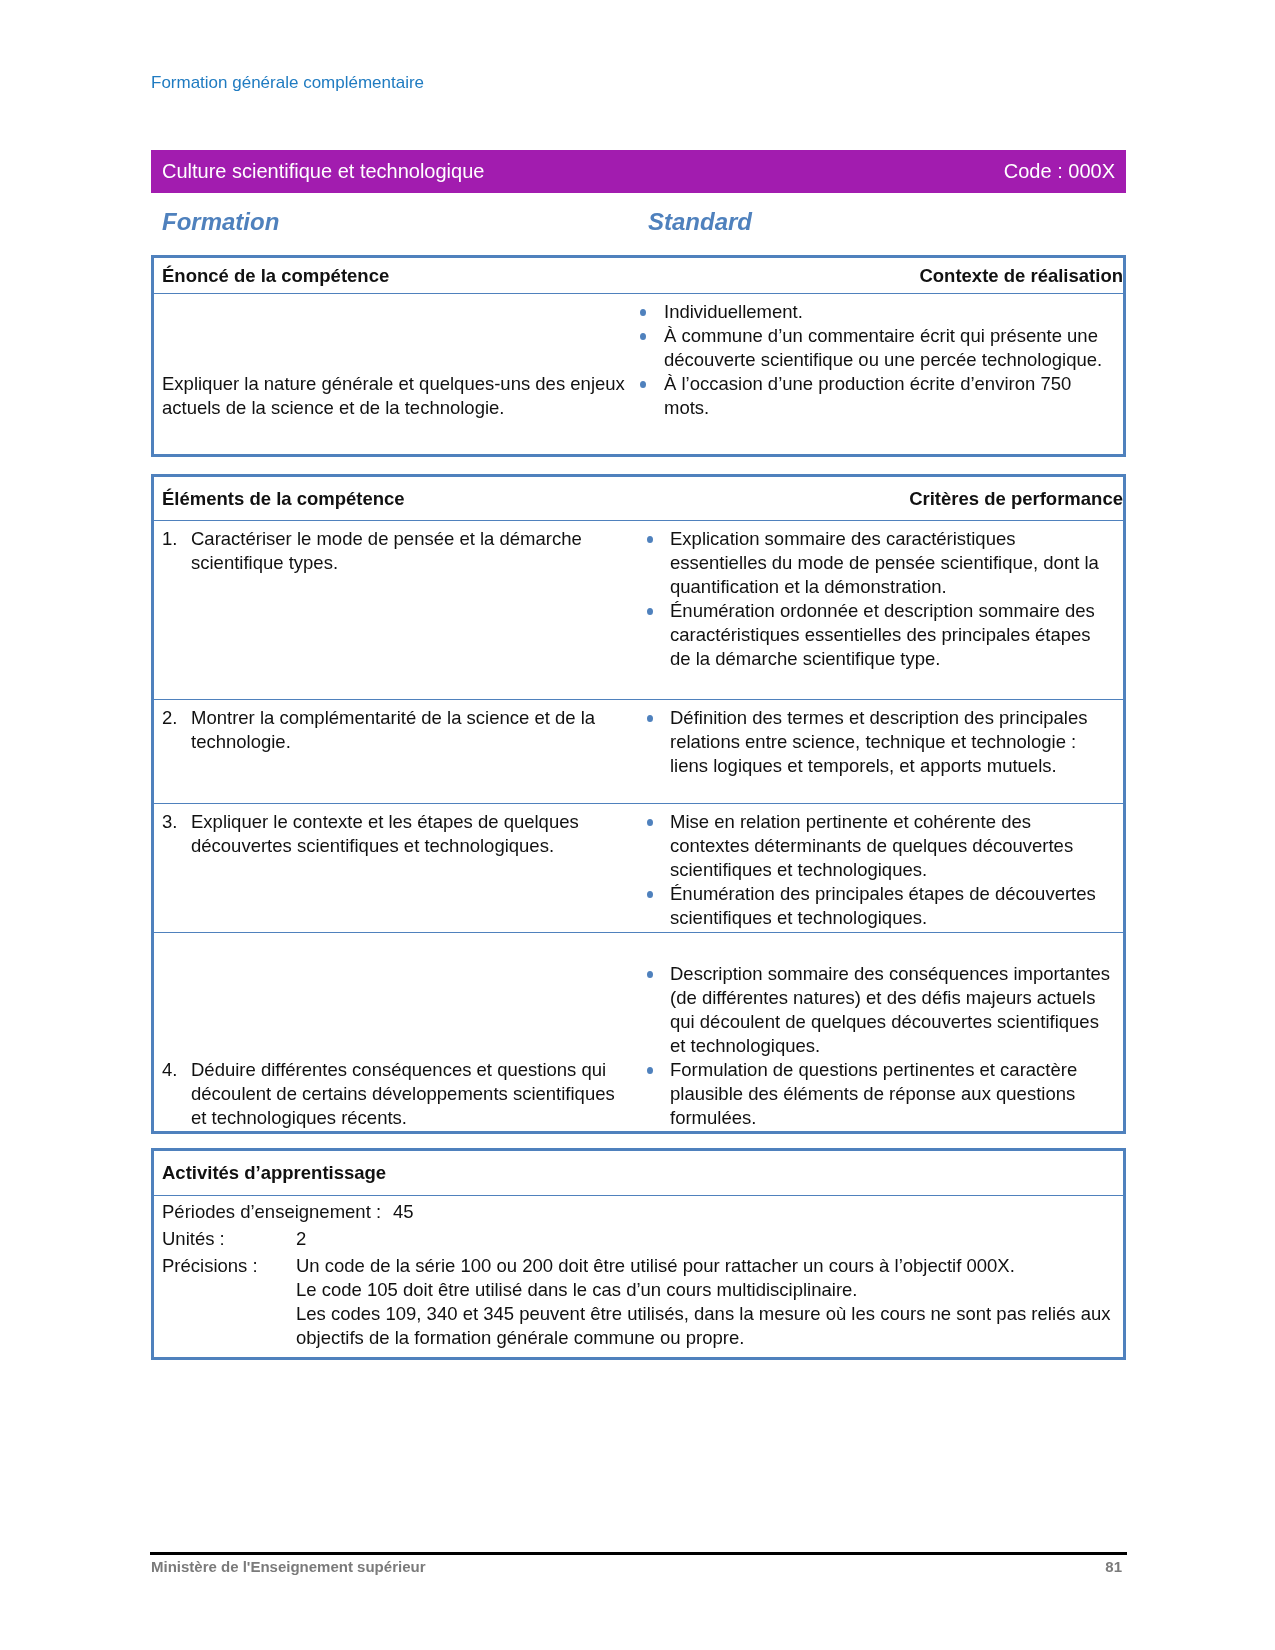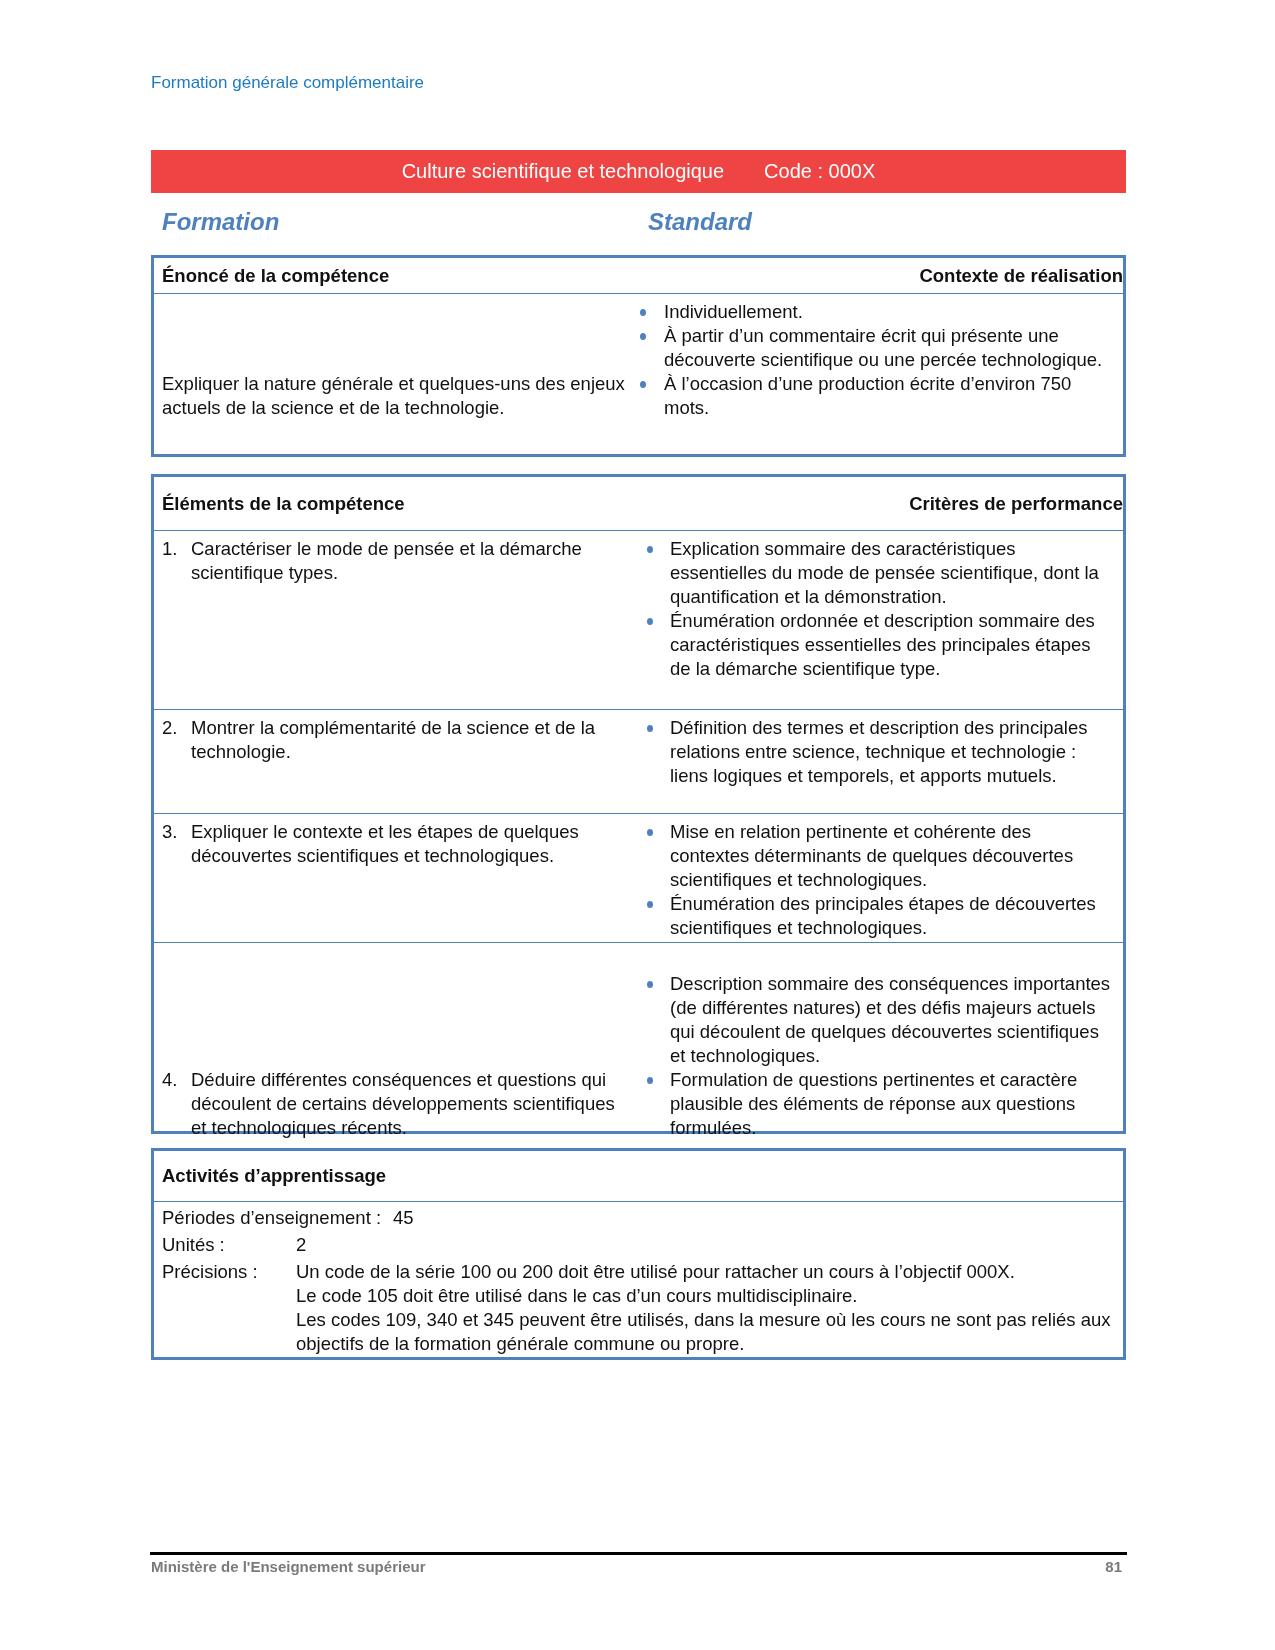--- a/index.html
+++ b/index.html
@@ -2,21 +2,21 @@
 <html><head>
 <meta charset="utf-8">
 <style>
   * { box-sizing: border-box; margin: 0; padding: 0; }
   html, body { width: 1275px; height: 1650px; background: #ffffff; }
   body { position: relative; font-family: "Liberation Sans", sans-serif; color: #111111; overflow: hidden; }
 
   .running-head { position: absolute; left: 151px; top: 73px; font-size: 17px; color: #1f7bc1; }
 
   .title-bar { position: absolute; left: 151px; top: 150px; width: 975px; height: 43px;
-    background: #ef4444; color: #ffffff; display: flex; align-items: center; justify-content: center;
+    background: #a21caf; color: #ffffff; display: flex; align-items: center; justify-content: space-between;
     padding: 0 11px 0 11px; font-size: 20px; gap: 40px; }
 
   .col-titles { position: absolute; left: 151px; top: 208px; width: 975px; height: 30px; }
   .col-title { position: absolute; top: 0; font-size: 24px; font-weight: bold; font-style: italic; color: #4f81bd; }
   .col-title.left { left: 11px; }
   .col-title.right { left: 497px; }
 
   .box { position: absolute; left: 151px; width: 975px; border: 3px solid #4f81bd; background: #fff; }
   .box .hdr { display: flex; height: 36px; align-items: center; border-bottom: 1.5px solid #4f81bd; font-weight: bold; font-size: 18.5px; }
   .box .hdr .c { padding-left: 8px; }
@@ -35,30 +35,30 @@
   ul.bullets li { position: relative; padding-left: 30px; }
   ul.bullets li::before { content: ""; position: absolute; left: 7px; top: 9px; width: 6px; height: 7px; border-radius: 50%; background: #4f81bd; }
 
   .t1 { top: 255px; height: 202px; }
   .t1 .hdr .c.r { padding-left: 0; }
   .t1 .row .r { padding-left: 0; }
   .t1 .row .r ul.bullets li { padding-left: 27px; }
   .t1 .row .r ul.bullets li::before { left: 3px; }
 
   .t2 { top: 474px; height: 660px; }
-  .t2 .hdr { height: 54px; }
+  .t2 .hdr { height: 44px; }
   .t2 .hdr .c.r { padding-left: 3px; }
   .t2 .r1 { height: 179px; }
   .t2 .r2 { height: 104px; }
   .t2 .r3 { height: 129px; }
   .t2 .r4 { height: 201px; }
   .t2 .row .r { padding-left: 3px; }
 
   .t3 { top: 1148px; height: 212px; }
-  .t3 .hdr { height: 51px; }
+  .t3 .hdr { height: 45px; }
   .t3 .body { padding: 4px 8px 0 8px; font-size: 18.5px; line-height: 24px; }
   .t3 .kv { display: flex; margin-bottom: 3px; }
   .t3 .kv .k { width: 134px; flex-shrink: 0; }
   .t3 .kv.first .k { width: auto; padding-right: 12px; }
   .t3 .kv .v p { margin: 0; }
 
   .footer-rule { position: absolute; left: 150px; top: 1552px; width: 977px; height: 3px; background: #000; }
   .footer { position: absolute; left: 151px; top: 1558px; width: 975px; display: flex; justify-content: space-between;
     font-size: 15px; font-weight: bold; color: #7a7a7a; gap: 14px; }
   .footer .page { padding-right: 4px; }
@@ -81,21 +81,21 @@
 <div class="box t1">
   <div class="hdr">
     <div class="c l">Énoncé de la compétence</div>
     <div class="c r">Contexte de réalisation</div>
   </div>
   <div class="row">
     <div class="l">Expliquer la nature générale et quelques-uns des enjeux actuels de la science et de la technologie.</div>
     <div class="r">
       <ul class="bullets">
         <li>Individuellement.</li>
-        <li>À partir d’un commentaire écrit qui présente une découverte scientifique ou une percée technologique.</li>
+        <li>À commune d’un commentaire écrit qui présente une découverte scientifique ou une percée technologique.</li>
         <li>À l’occasion d’une production écrite d’environ 750 mots.</li>
       </ul>
     </div>
   </div>
 </div>
 
 <div class="box t2">
   <div class="hdr">
     <div class="c l">Éléments de la compétence</div>
     <div class="c r">Critères de performance</div>

